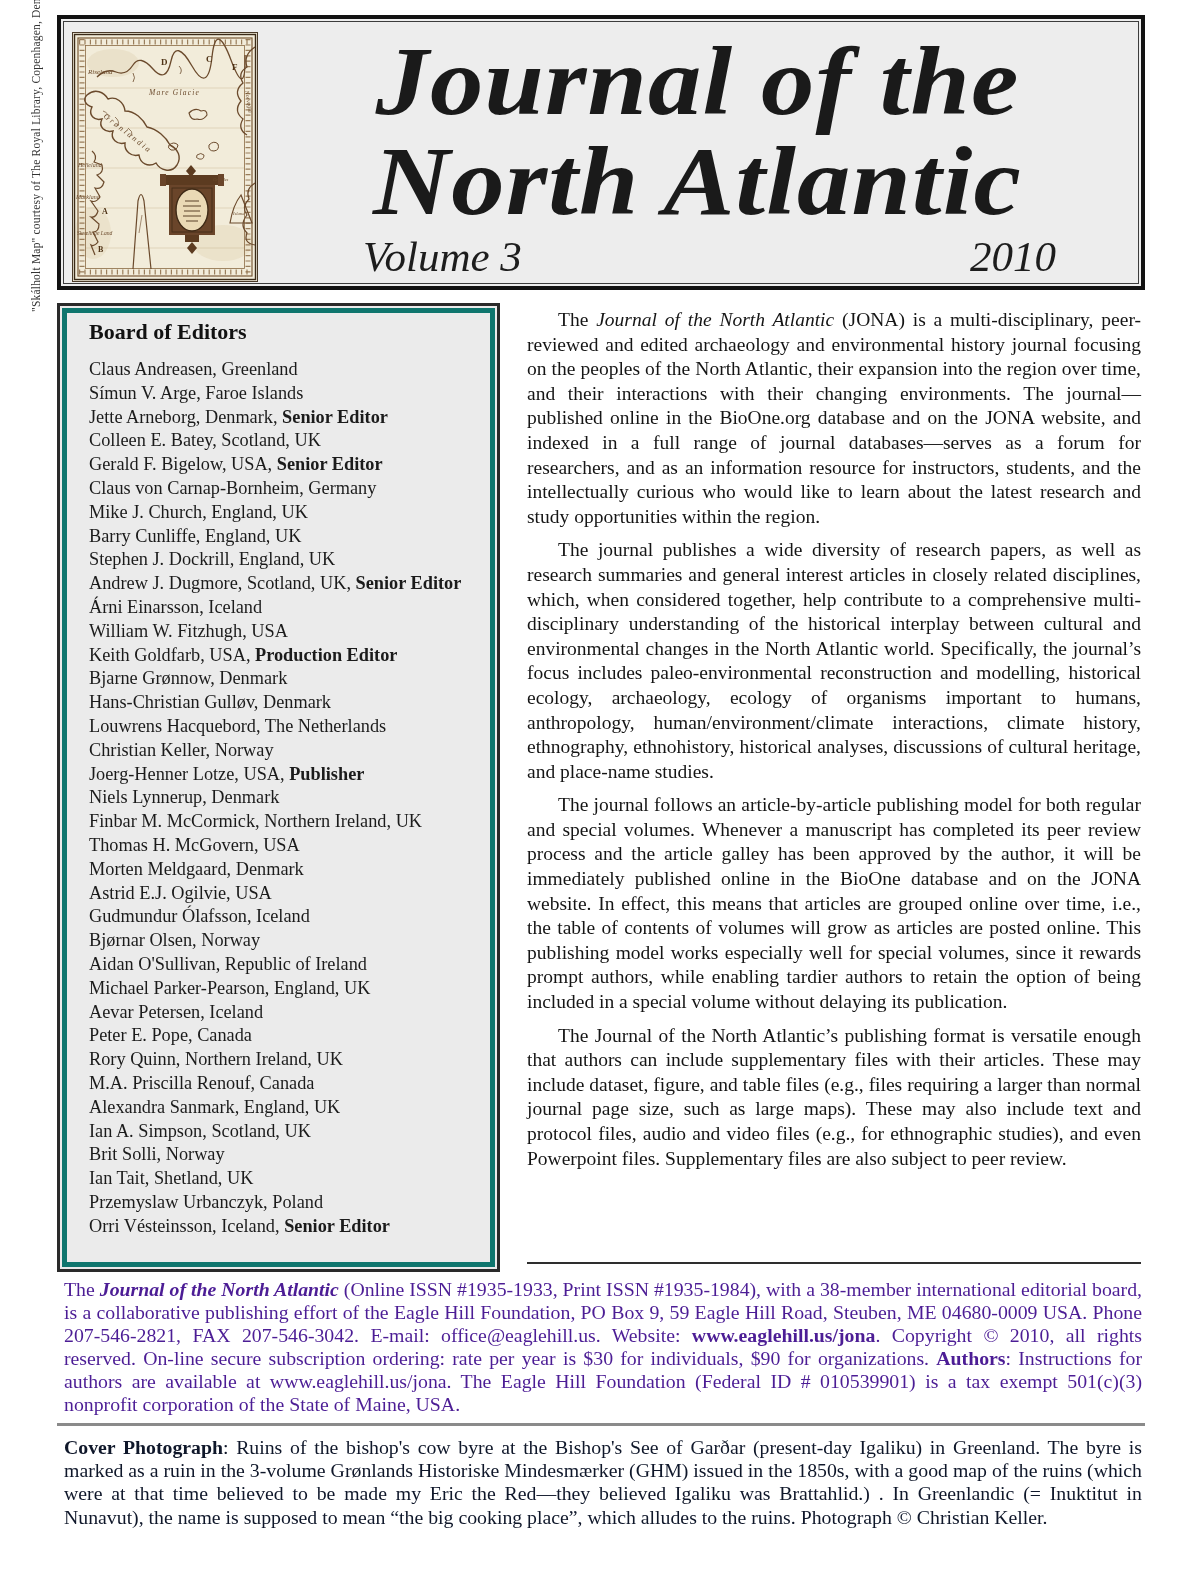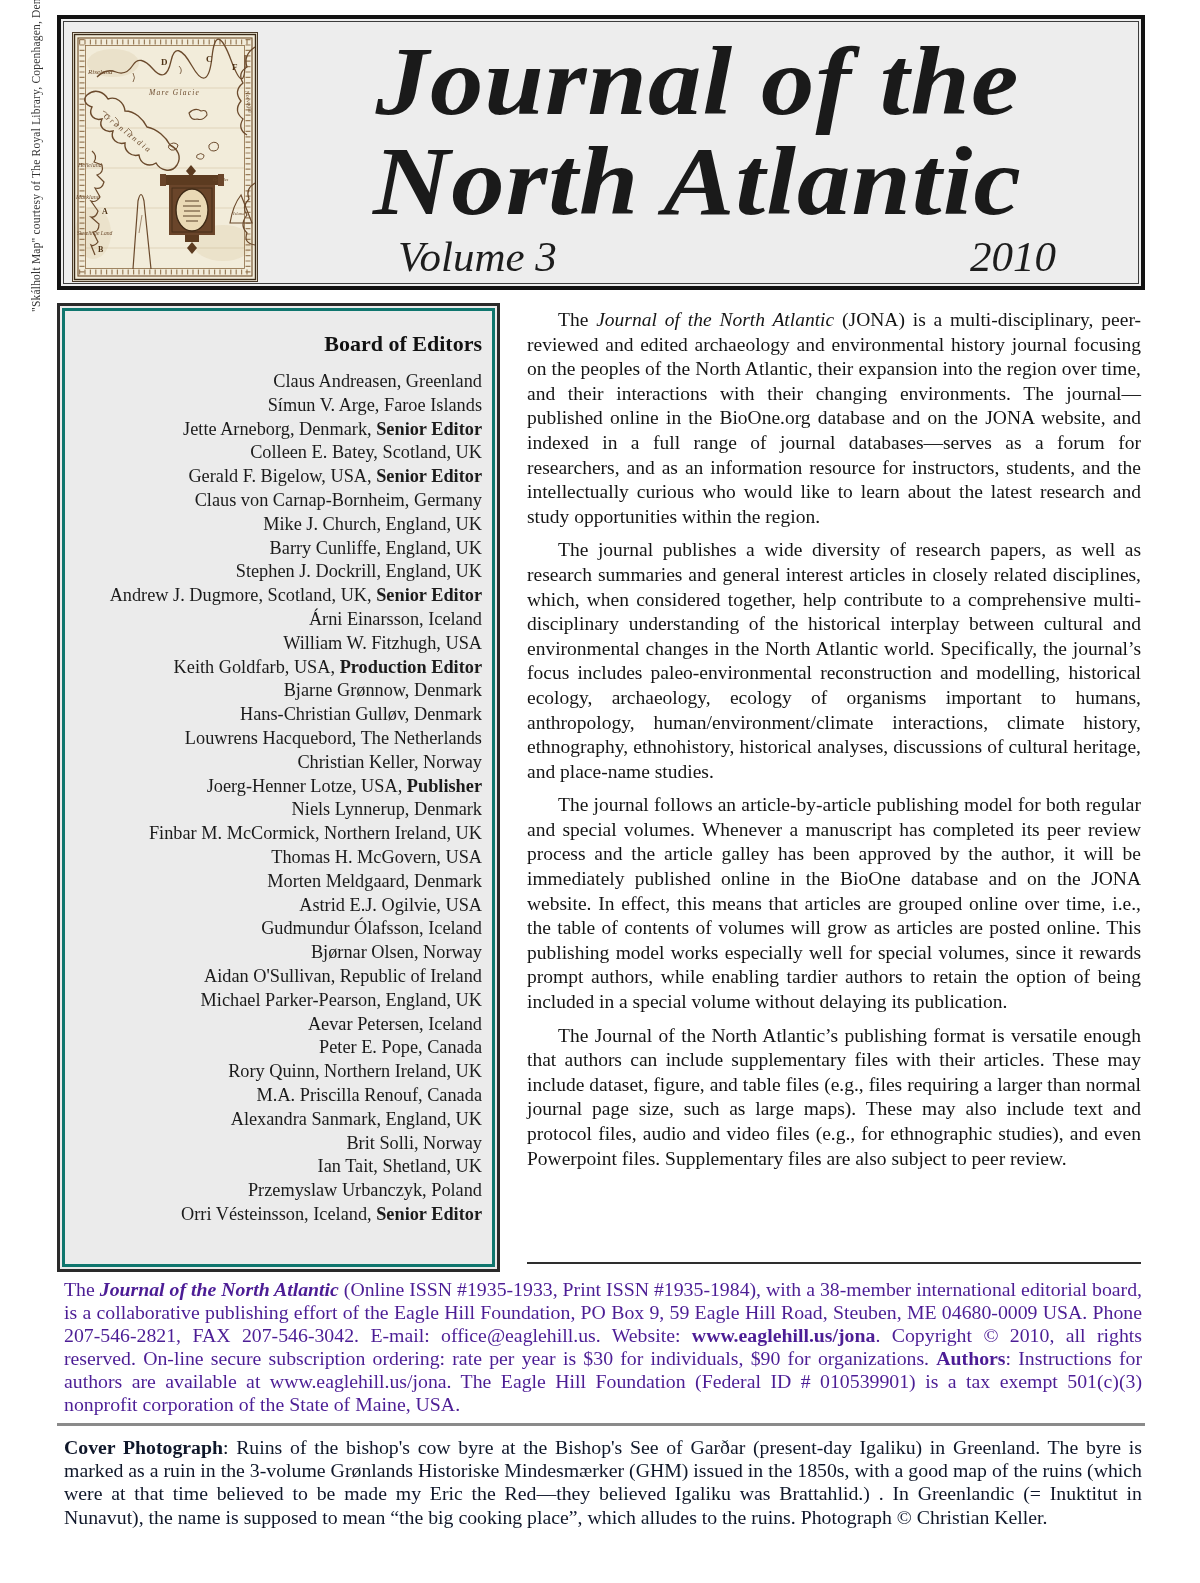--- a/index.html
+++ b/index.html
@@ -21,27 +21,27 @@
                     display:flex; }
   .map-wrap { width:184px; height:248px; margin:11px 0 0 9px; flex:0 0 auto;
               box-shadow:0 0 0 1px #4a3a28; background:#f2ecda; }
   .map-wrap svg { display:block; width:184px; height:248px; }
   .mast-right { flex:1 1 auto; display:flex; flex-direction:column;
                 justify-content:space-between; padding:10px 0 8px 0;font-style:italic; }
   .journal-title { text-align:center; font-weight:bold; font-size:97px; line-height:100px;
                    color:#1a1a1a; transform:scaleX(1.1); transform-origin:50% 50%;
                    letter-spacing:1px; }
   .volume-row { display:flex; justify-content:space-between;
-                padding:0 82px 0 106px; font-size:43px; color:#1d1d1d;margin-left:35px; }
+                padding:0 82px 0 106px; font-size:43px; color:#1d1d1d; }
 
   
   .board-box { position:absolute; left:57px; top:303px; width:443px; height:969px;
                background:#ebebeb; border:3px solid #2a2a2a; }
-  .board-inner { position:absolute; inset:2px; border:3px solid #0f766e;
-                 padding:20px 10px 0 22px;text-align:right; }
+  .board-inner { position:absolute; inset:2px; border:5px solid #0f766e;
+                 padding:6px 10px 0 22px; }
   .board-inner h2 { font-size:22px; font-weight:bold; color:#111; margin-bottom:13px; }
   .editors { font-size:18.3px; line-height:23.8px; color:#1b1b1b; }
   .editor b { font-weight:bold; }
 
   
   .about-col { position:absolute; left:527px; top:299px; width:614px;
                font-size:19.5px; line-height:24.6px; text-align:justify; color:#151515; }
   .about-col p { text-indent:31px;margin-top:9px; }
   .col-rule { position:absolute; left:527px; top:1262px; width:614px;
               border-top:2px solid #2e2e2e; }
@@ -231,20 +231,21 @@
   <div class="editor"><span class="ed-text">Aevar Petersen, Iceland</span></div>
 
   <div class="editor"><span class="ed-text">Peter E. Pope, Canada</span></div>
 
   <div class="editor"><span class="ed-text">Rory Quinn, Northern Ireland, UK</span></div>
 
   <div class="editor"><span class="ed-text">M.A. Priscilla Renouf, Canada</span></div>
 
   <div class="editor"><span class="ed-text">Alexandra Sanmark, England, UK</span></div>
 
+  <div class="editor"><span class="ed-text">Ian A. Simpson,  Scotland, UK</span></div>
 
   <div class="editor"><span class="ed-text">Brit Solli, Norway</span></div>
 
   <div class="editor"><span class="ed-text">Ian Tait, Shetland, UK</span></div>
 
   <div class="editor"><span class="ed-text">Przemyslaw Urbanczyk, Poland</span></div>
 
   <div class="editor"><span class="ed-text">Orri Vésteinsson, Iceland, </span><b class="ed-role">Senior Editor</b></div>
 </div>
     </div>

